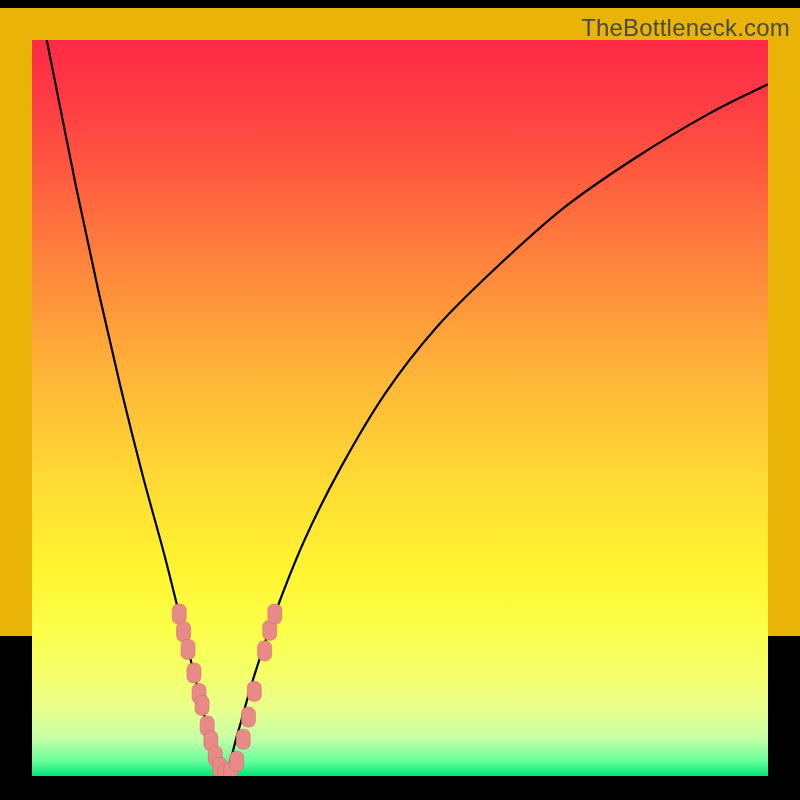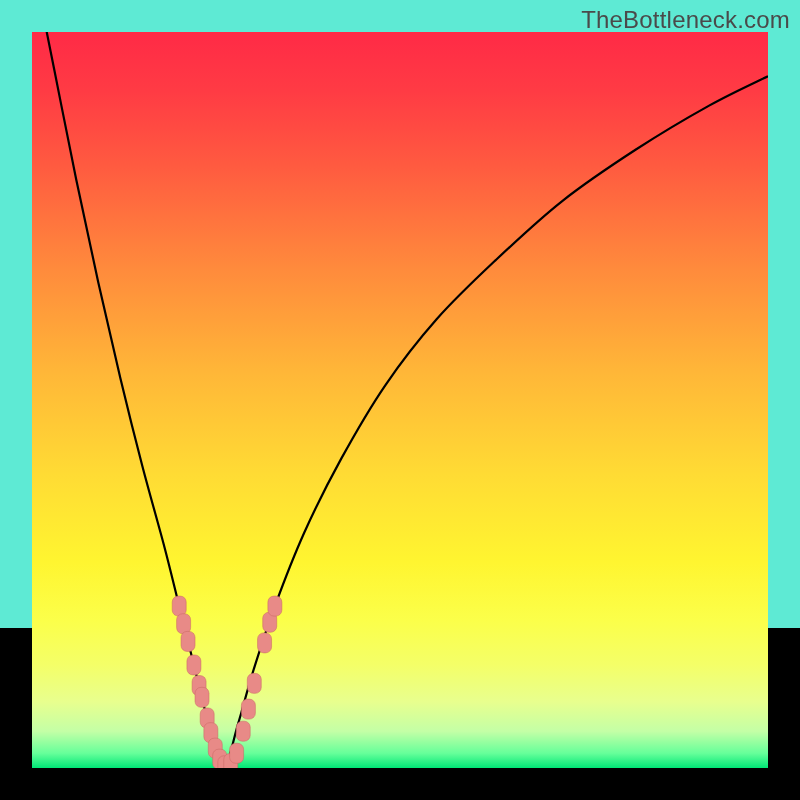--- a/index.html
+++ b/index.html
@@ -7,24 +7,24 @@
     padding: 0;
     width: 800px;
     height: 800px;
     overflow: hidden;
     background: #000;
     font-family: Arial, Helvetica, sans-serif;
   }
   .frame {
     position: absolute;
     left: 0;
-    top: 0;
+    top: 8px;
     width: 800px;
     height: 628px;
-    background: #5eead4;
+    background: #eab308;
   }
   .plot {
     position: absolute;
     left: 32px;
     top: 32px;
     width: 736px;
     height: 736px;
     background: linear-gradient(to bottom,
       #ff2a46 0%,
       #ff3b44 8%,

